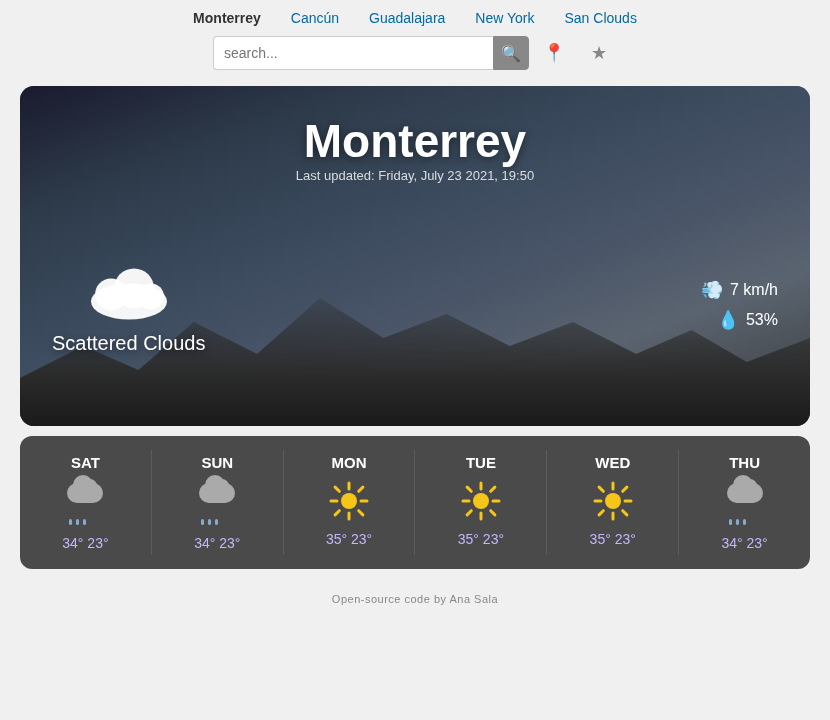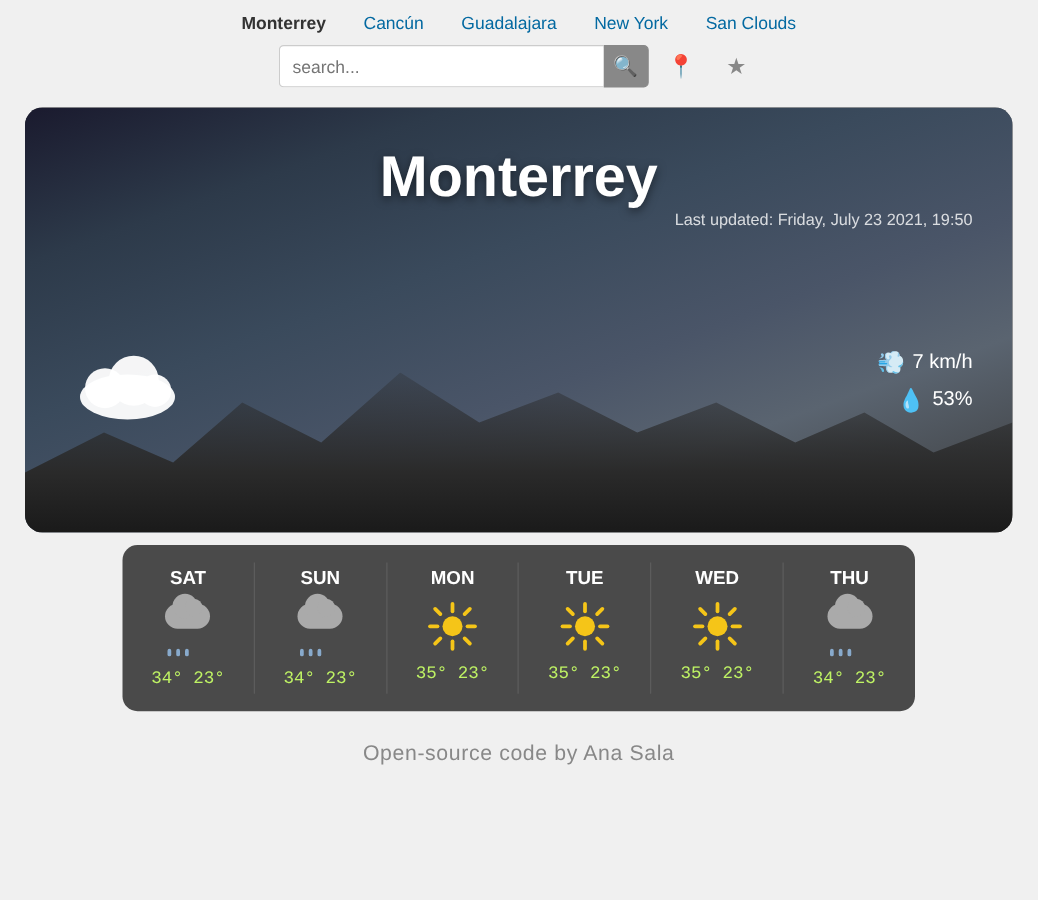--- a/index.html
+++ b/index.html
@@ -32,21 +32,21 @@
       font-weight: 600;
     }
 
     
     .search-bar {
       display: flex;
       align-items: center;
       margin-bottom: 16px;
     }
     .search-bar input {
-      width: 260px;
+      width: 280px;
       height: 34px;
       border: 1px solid #ccc;
       border-right: none;
       padding: 0 10px;
       font-size: 14px;
       color: #0c4a6e;
       outline: none;
       border-radius: 4px 0 0 4px;
       background: white;
     }
@@ -117,21 +117,21 @@
       flex-direction: column;
     }
     .city-name {
       font-size: 46px;
       font-weight: 700;
       text-align: center;
       text-shadow: 0 2px 8px rgba(0,0,0,0.5);
     }
     .last-updated {
       font-size: 13px;
-      text-align: right;
+      text-align: center;
       color: rgba(255,255,255,0.8);
       margin-bottom: 20px;
     }
     .weather-main {
       display: flex;
       align-items: center;
       justify-content: space-between;
       flex: 1;
     }
     .temp {
@@ -168,21 +168,21 @@
       gap: 6px;
       color: white;
       font-size: 16px;
     }
     .detail-icon {
       font-size: 18px;
     }
 
     
     .forecast-strip {
-      width: 634px;
+      width: 790px;
       background: #4a4a4a;
       border-radius: 12px;
       display: flex;
       padding: 14px 0;
       margin-bottom: 16px;
     }
     .forecast-day {
       flex: 1;
       display: flex;
       flex-direction: column;
@@ -193,28 +193,27 @@
     .forecast-day:not(:last-child) {
       border-right: 1px solid rgba(255,255,255,0.1);
     }
     .day-label {
       font-size: 15px;
       font-weight: 600;
       color: white;
     }
     .forecast-temps {
       font-size: 14px;
-      color: #bef264;
-      font-family: Liberation Mono, monospace;
+      color: #c4b5fd;
     }
 
     
     .footer {
       color: #888;
-      font-size: 17px;
+      font-size: 11px;
       letter-spacing: 0.5px;
       margin-top: 8px;
     }
 
     
     .rain-icon {
       position: relative;
       display: inline-block;
       width: 40px;
       height: 44px;
@@ -302,20 +301,21 @@
     <h1 class="city-name">Monterrey</h1>
     <p class="last-updated">Last updated: Friday, July 23 2021, 19:50</p>
     <div class="weather-main">
       <div class="cloud-icon-wrap">
         <svg class="cloud-svg" viewBox="0 0 100 65" xmlns="http://www.w3.org/2000/svg">
           <ellipse cx="50" cy="45" rx="38" ry="18" fill="white" opacity="0.95"></ellipse>
           <circle cx="32" cy="38" r="16" fill="white" opacity="0.95"></circle>
           <circle cx="55" cy="32" r="20" fill="white" opacity="0.95"></circle>
           <circle cx="72" cy="40" r="13" fill="white" opacity="0.95"></circle>
         </svg>
+        <span class="condition-text">Scattered Clouds</span>
       </div>
       <div class="weather-details">
         <div class="detail-row">
           <span class="detail-icon">💨</span>
           <span>7 km/h</span>
         </div>
         <div class="detail-row">
           <span class="detail-icon">💧</span>
           <span>53%</span>
         </div>

